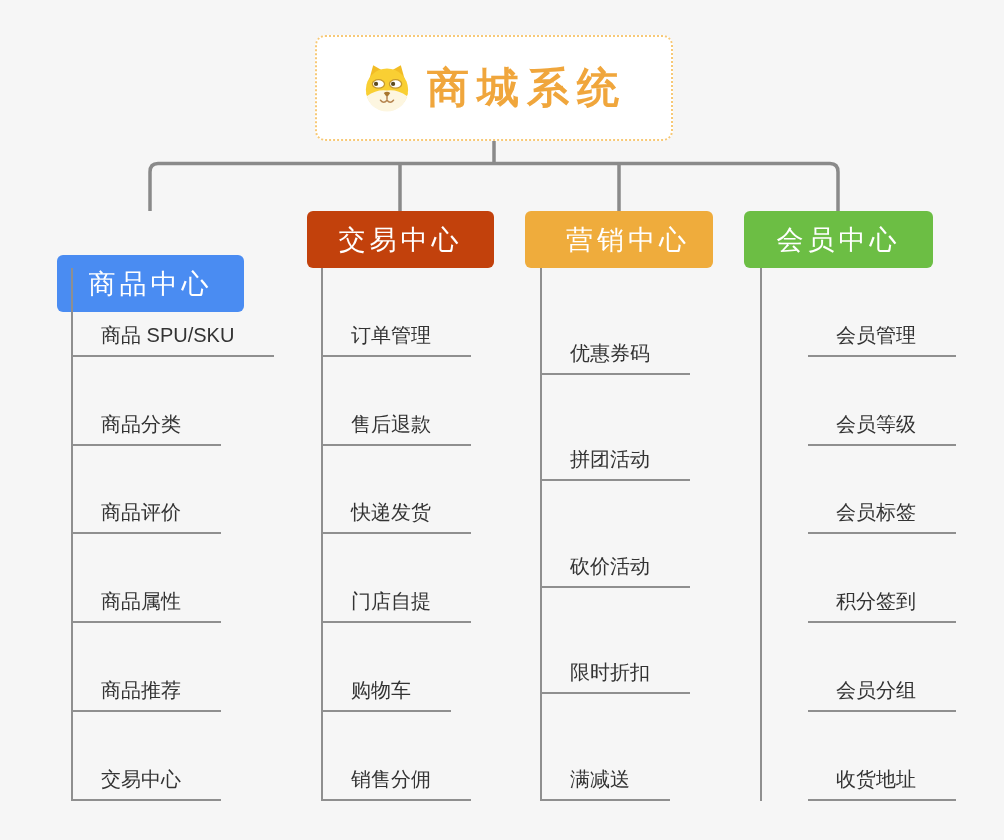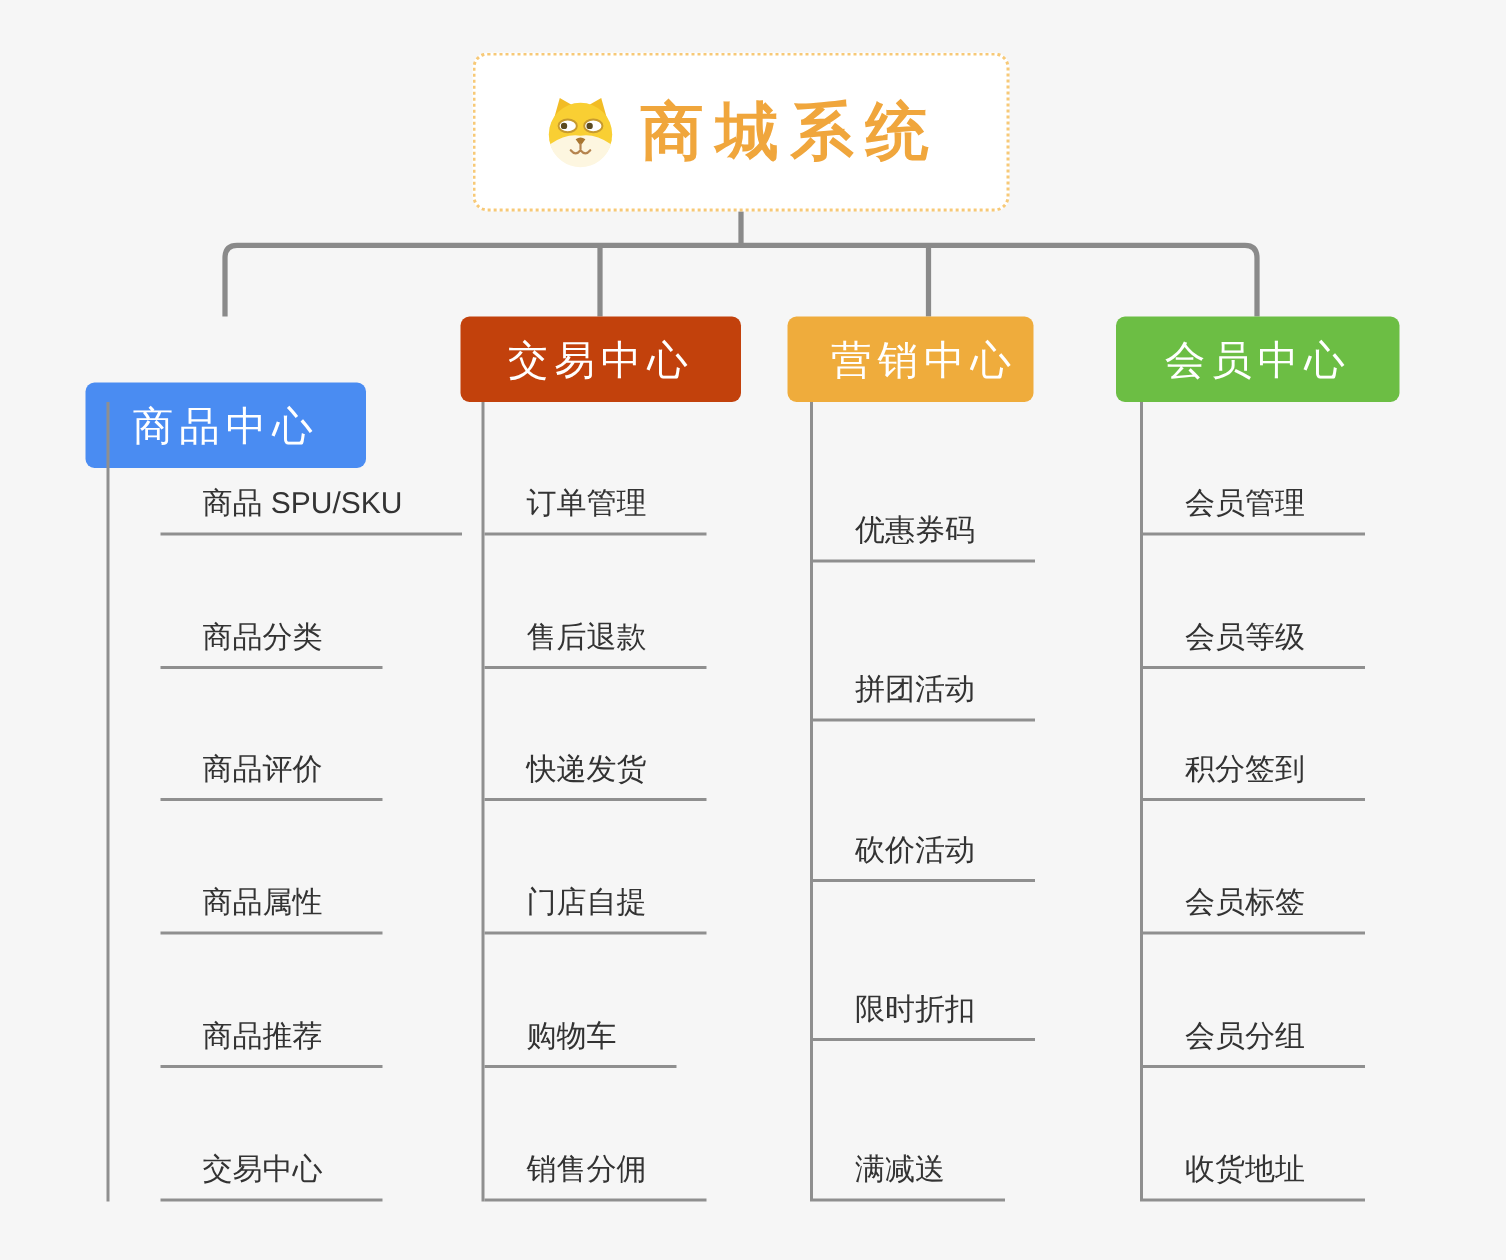--- a/index.html
+++ b/index.html
@@ -30,34 +30,34 @@
 
   
   .branch-node{
     position:absolute;top:211px;height:57px;border-radius:6px;
     display:flex;align-items:center;justify-content:center;
     color:#ffffff;font-size:27px;letter-spacing:4px;font-weight:400;
     cursor:pointer;box-sizing:border-box;white-space:nowrap;
   }
   .branch-1{left:57px;width:187px;}
   .branch-2{left:307px;width:187px;}
-  .branch-3{left:525px;width:164px;padding-left:18px;}
+  .branch-3{left:525px;width:188px;padding-left:18px;}
   .branch-4{left:744px;width:189px;}
 
   
   .leaf-col{
     position:absolute;top:268px;height:533px;width:240px;
     border-left:2px solid #8f8f8f;
     display:flex;flex-direction:column;
     box-sizing:border-box;
   }
-  .col-1{left:71px;padding-left:34px;}
+  .col-1{left:71px;}
   .col-2{left:321px;}
   .col-3{left:540px;justify-content:space-between;}
-  .col-4{left:760px;}
+  .col-4{left:760px;padding-left:46px;}
   .leaf-row{flex:1 1 0;display:flex;align-items:flex-end;}
   .leaf-node{
     display:inline-block;
     border-bottom:2px solid #8f8f8f;
     padding:0 40px 6px 28px;
     font-size:20px;color:#333333;
     white-space:nowrap;
     cursor:pointer;
   }
 </style>
@@ -166,24 +166,24 @@
   </div>
 
   <div class="leaf-col col-4">
     <div class="leaf-row">
         <span class="leaf-node">会员管理</span>
       </div>
     <div class="leaf-row">
         <span class="leaf-node">会员等级</span>
       </div>
     <div class="leaf-row">
-        <span class="leaf-node">积分签到</span>
+        <span class="leaf-node">会员标签</span>
       </div>
     <div class="leaf-row">
-        <span class="leaf-node">会员标签</span>
+        <span class="leaf-node">积分签到</span>
       </div>
     <div class="leaf-row">
         <span class="leaf-node">会员分组</span>
       </div>
     <div class="leaf-row">
         <span class="leaf-node">收货地址</span>
       </div>
   </div>
 
 </div>

